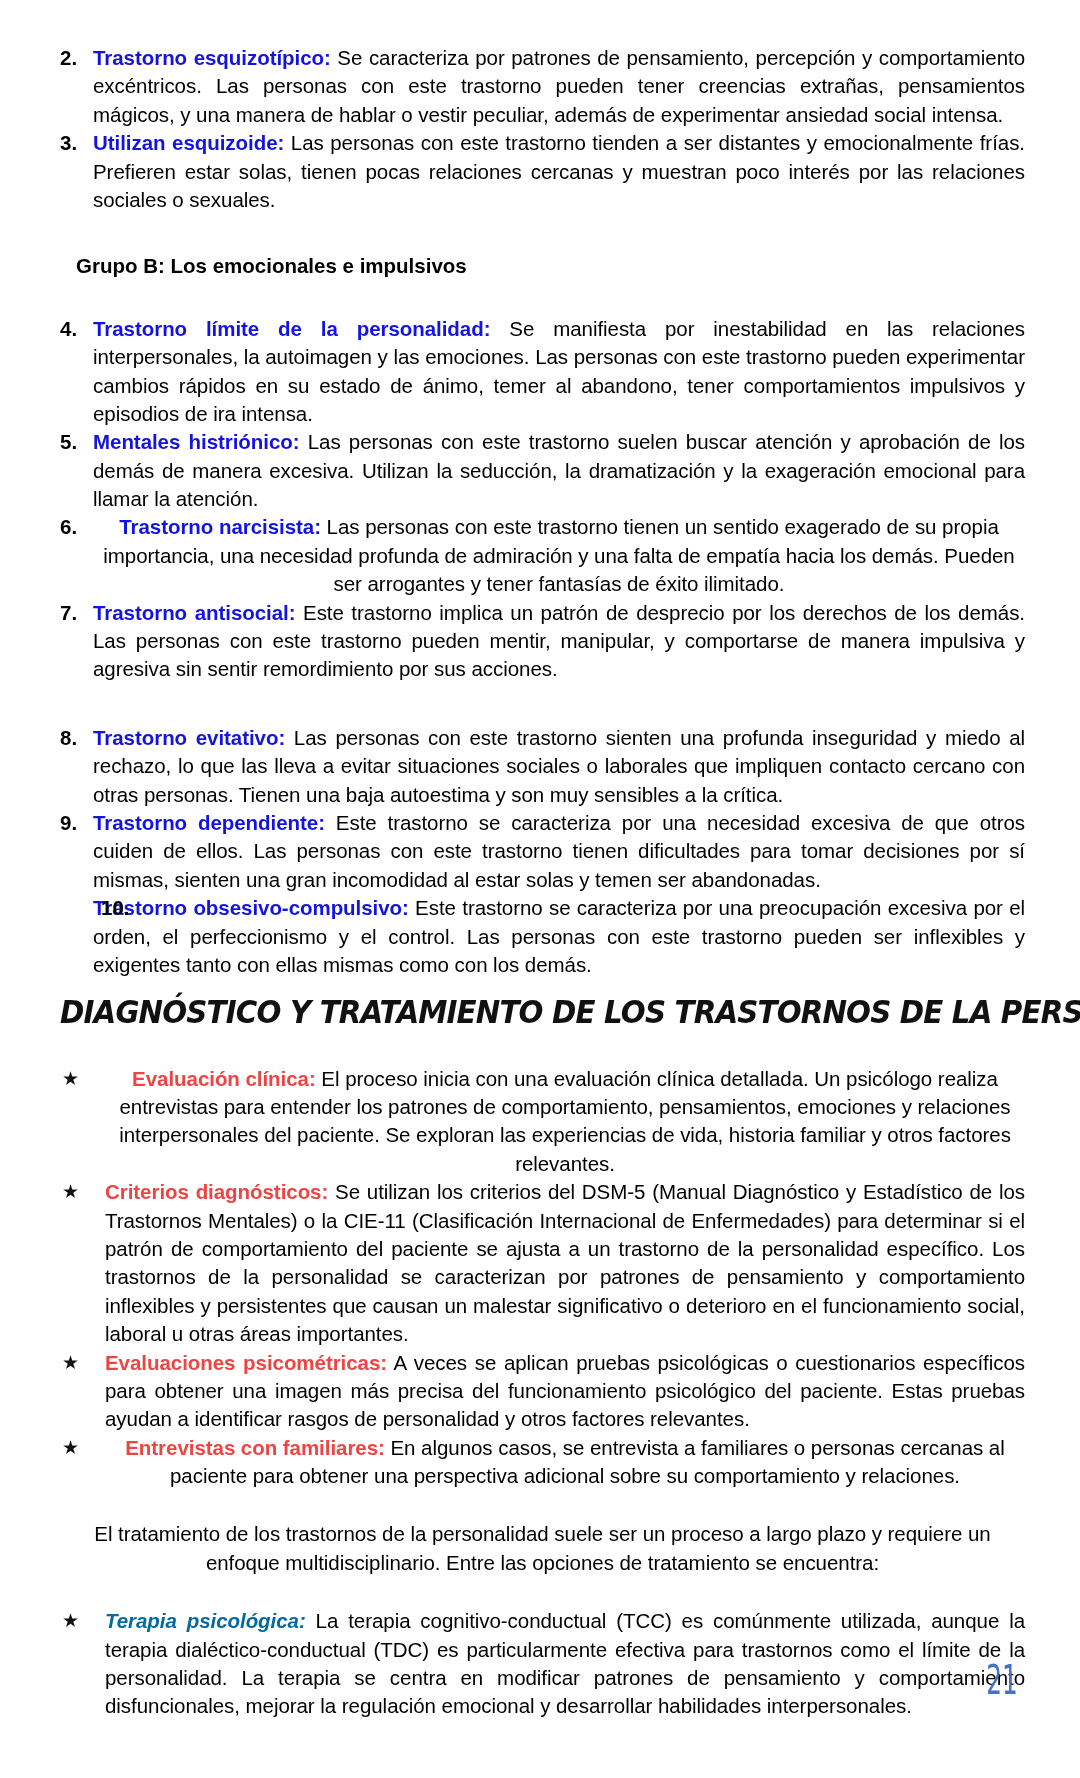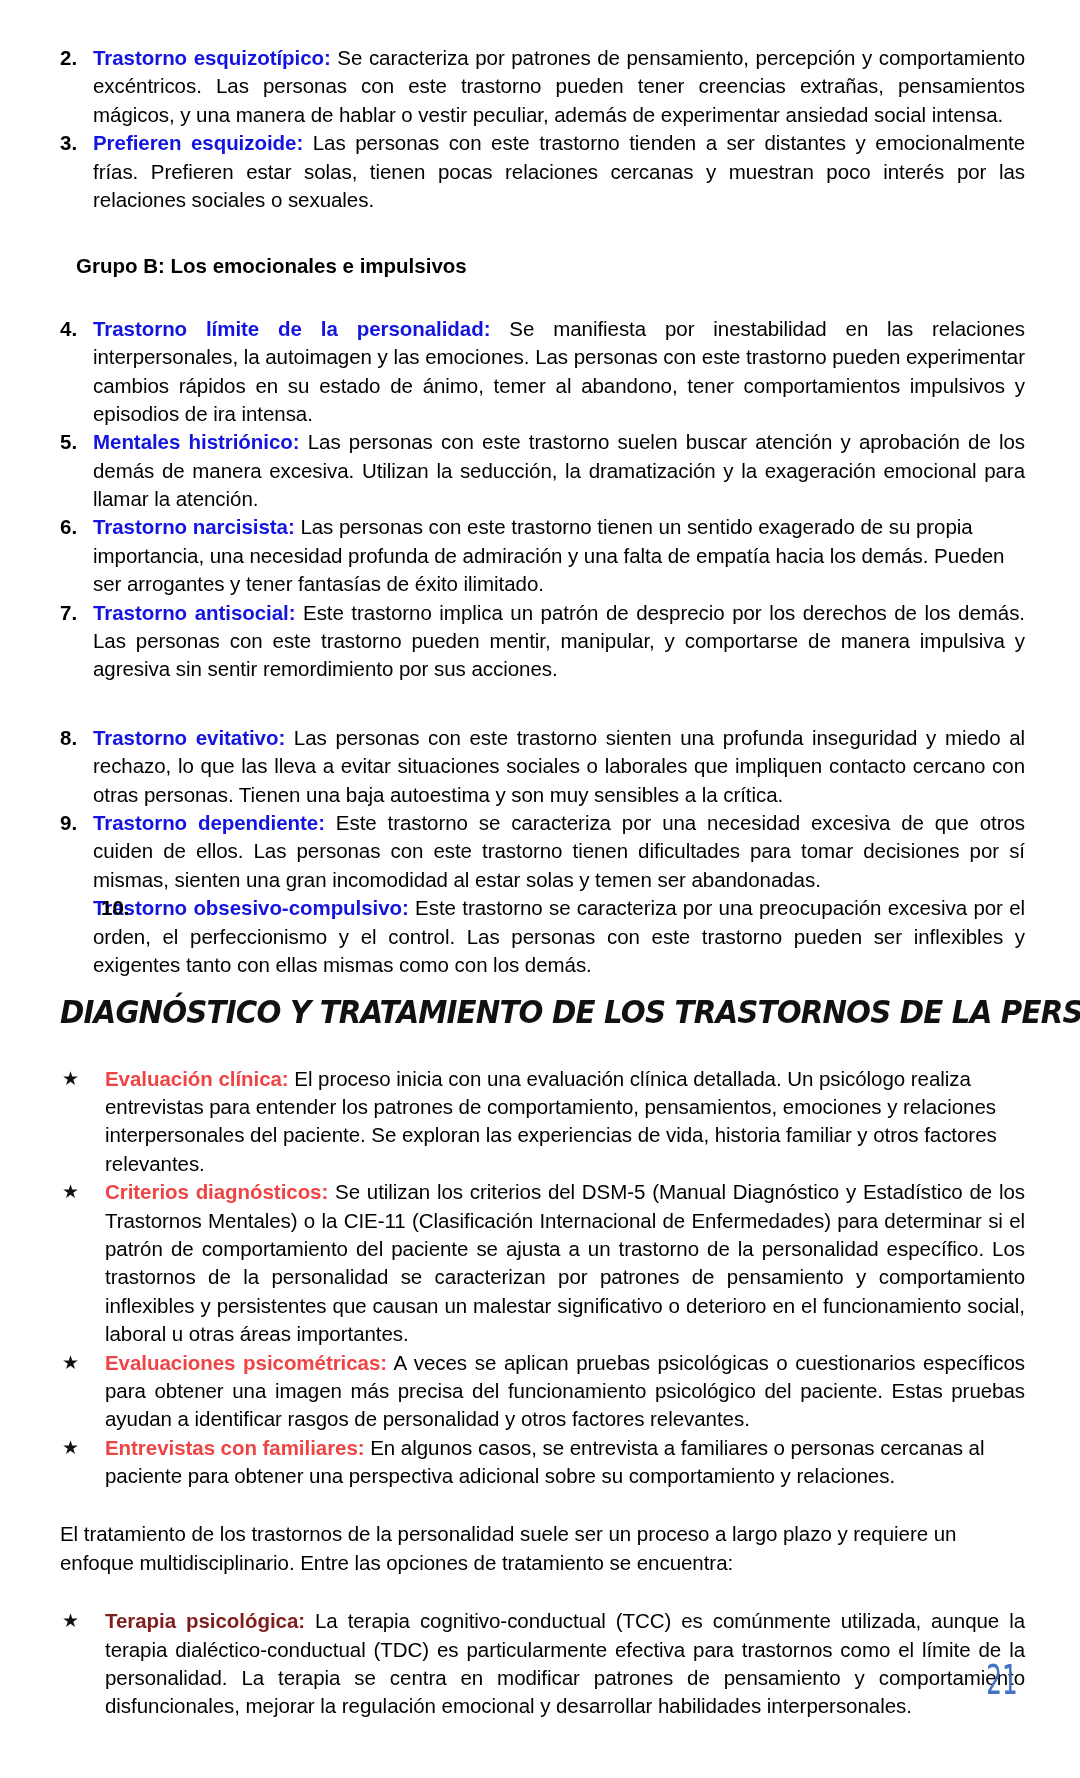--- a/index.html
+++ b/index.html
@@ -23,21 +23,21 @@
   }
 
   
   .para {
     font-size: 20.5px;
     line-height: 1.385;
     text-align: justify;
     margin: 0;
     letter-spacing: -0.05px;
   }
-  .para.left { text-align: left; }
+  .para.left { text-align: center; }
 
   
   .num-list {
     margin: 0;
     padding: 0;
     list-style: none;
   }
   .num-item {
     position: relative;
     padding-left: 33px;
@@ -103,22 +103,23 @@
     top: 0;
     font-size: 19px;
     line-height: 1.45;
     color: #111;
   }
   .term-gold {
     color: #ef4444;
     font-weight: bold;
   }
   .term-pink {
-    color: #7f1d1d;
-    font-weight: bold;
+    color: #0369a1;
+    font-weight: bold;
+    font-style: italic;
   }
 
   
   .sp-8  { height: 8px; }
   .sp-16 { height: 16px; }
   .sp-18 { height: 18px; }
   .sp-22 { height: 22px; }
   .sp-26 { height: 26px; }
   .sp-30 { height: 30px; }
 
@@ -142,21 +143,21 @@
 
 <div class="page">
 
   <ul class="num-list">
     <li class="num-item">
       <span class="marker">2.</span>
       <p class="para"><span class="term-blue">Trastorno esquizotípico:</span><span> Se caracteriza por patrones de pensamiento, percepción y comportamiento excéntricos. Las personas con este trastorno pueden tener creencias extrañas, pensamientos mágicos, y una manera de hablar o vestir peculiar, además de experimentar ansiedad social intensa.</span></p>
     </li>
     <li class="num-item">
       <span class="marker">3.</span>
-      <p class="para"><span class="term-blue">Prefieren esquizoide:</span><span> Las personas con este trastorno tienden a ser distantes y emocionalmente frías. Prefieren estar solas, tienen pocas relaciones cercanas y muestran poco interés por las relaciones sociales o sexuales.</span></p>
+      <p class="para"><span class="term-blue">Utilizan esquizoide:</span><span> Las personas con este trastorno tienden a ser distantes y emocionalmente frías. Prefieren estar solas, tienen pocas relaciones cercanas y muestran poco interés por las relaciones sociales o sexuales.</span></p>
     </li>
   </ul>
 
   <div class="sp-22"></div>
 
   <p class="group-head">Grupo B: Los emocionales e impulsivos</p>
 
   <div class="sp-18"></div>
 
   <ul class="num-list">

